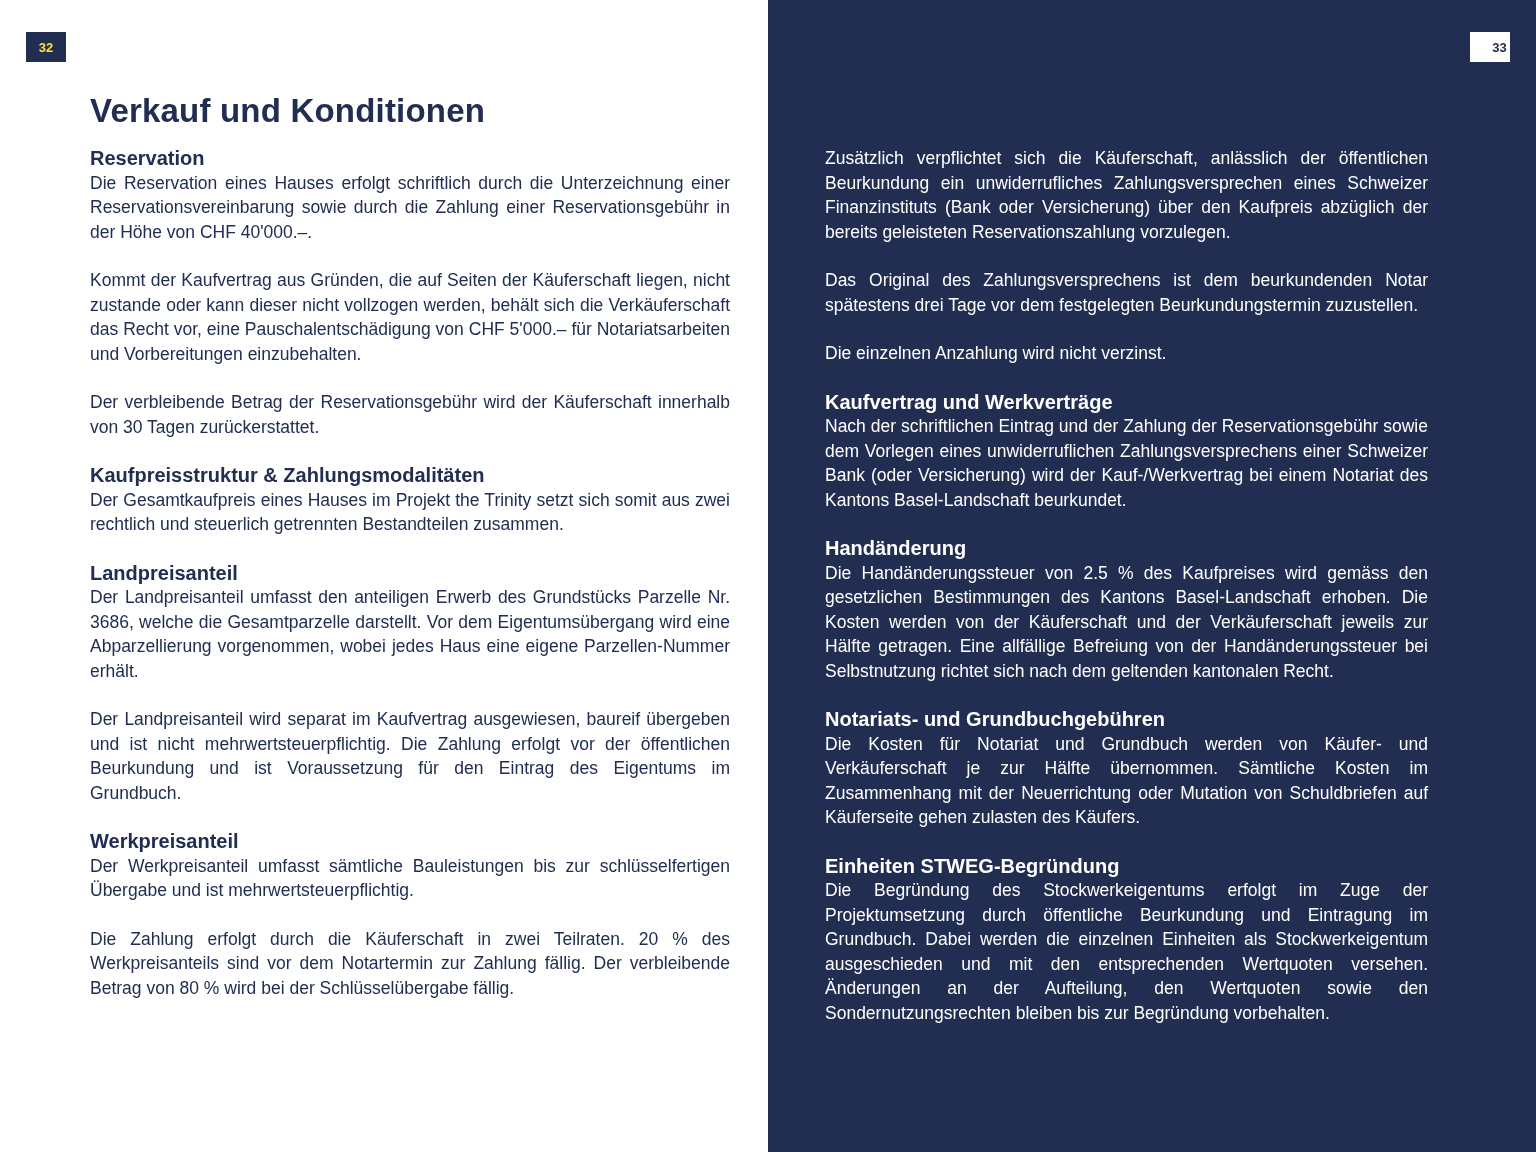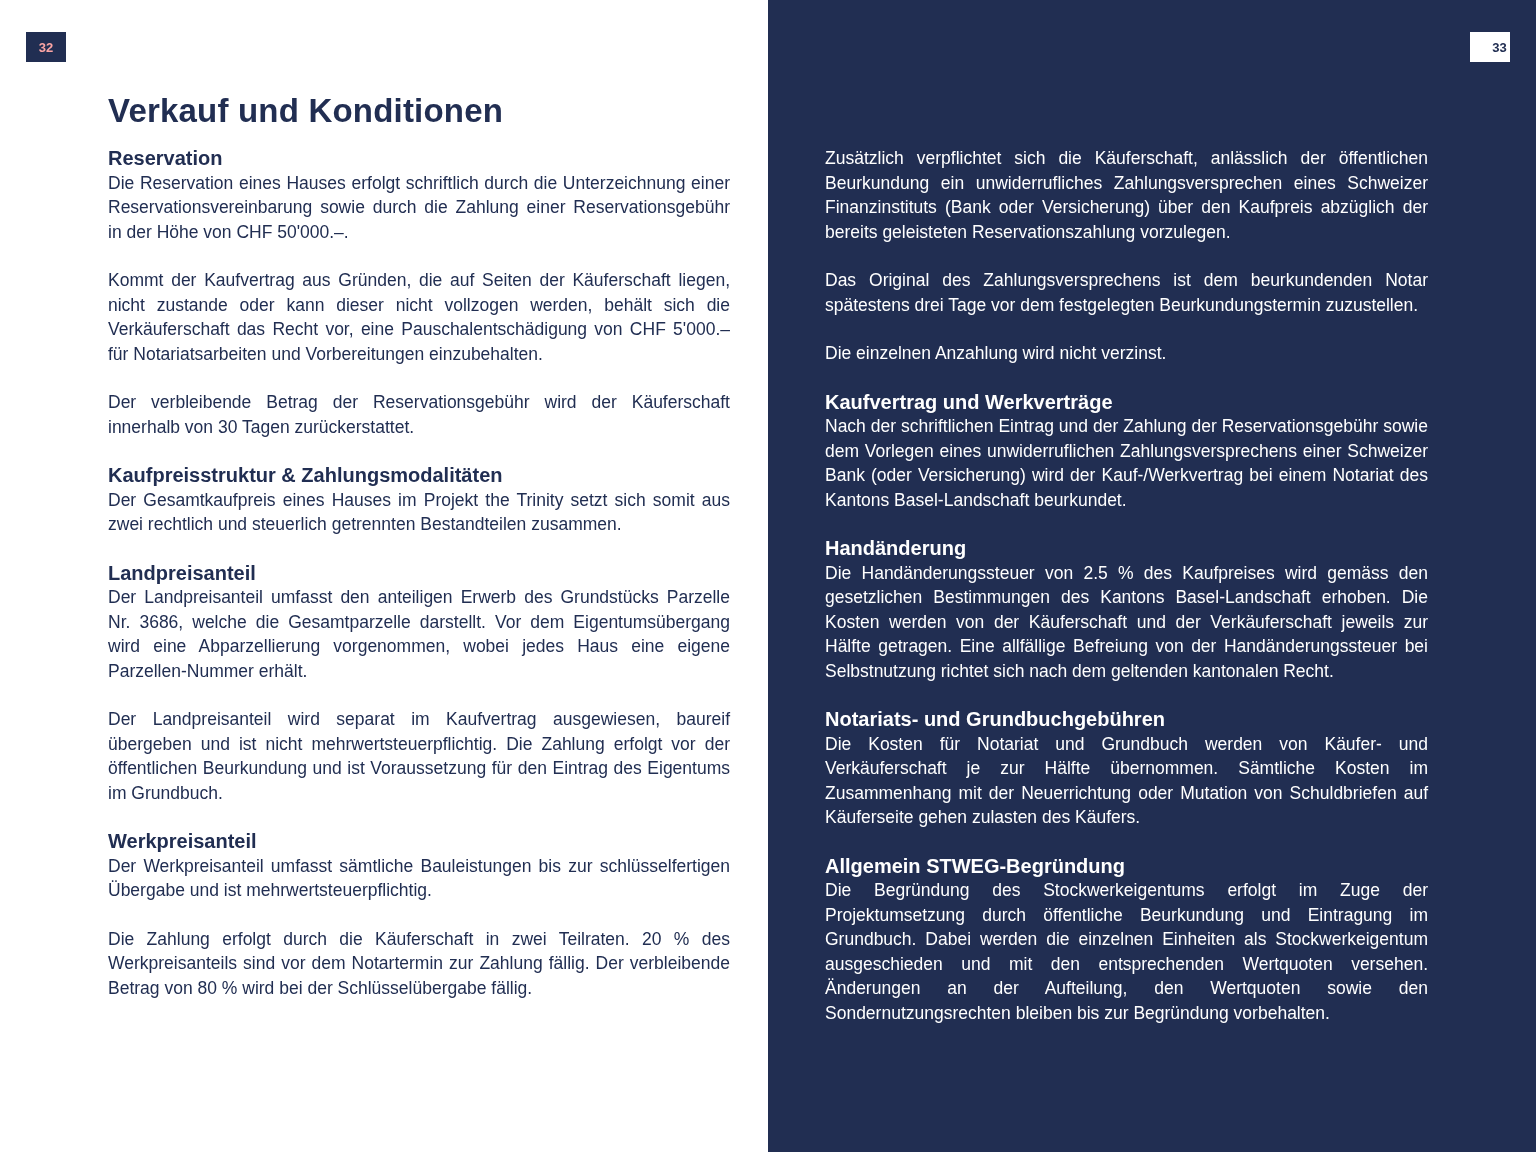--- a/index.html
+++ b/index.html
@@ -23,28 +23,28 @@
     position: absolute;
     top: 32px;
     width: 40px;
     height: 30px;
     display: flex;
     align-items: center;
     justify-content: center;
     font-size: 13px;
     font-weight: bold;
   }
-  .page-num-left  { left: 26px;  background: #212e52; color: #fca5a5; }
+  .page-num-left  { left: 26px;  background: #212e52; color: #fde047; }
   .page-num-right { right: 26px; background: #ffffff; color: #212e52; padding-left: 19px; }
 
   .content {
     position: absolute;
     top: 0; left: 0; right: 0; bottom: 0;
   }
-  .content-left  { padding: 92px 38px 32px 90px; margin-left: 18px; }
+  .content-left  { padding: 92px 38px 32px 90px; }
   .content-right { padding: 146px 108px 40px 57px; }
 
   .title {
     font-size: 33px;
     font-weight: bold;
     letter-spacing: 0.2px;
     margin-bottom: 16px;
     color: #212e52;
   }
 
@@ -64,21 +64,21 @@
 </style>
 </head>
 <body>
 
 <div class="page page-left">
   <div class="page-num page-num-left">32</div>
   <div class="content content-left">
     <h1 class="title">Verkauf und Konditionen</h1>
 
     <h2 class="heading">Reservation</h2>
-    <p class="body-text">Die Reservation eines Hauses erfolgt schriftlich durch die Unterzeichnung einer Reservationsvereinbarung sowie durch die Zahlung einer Reservationsgebühr in der Höhe von CHF 50'000.–.</p>
+    <p class="body-text">Die Reservation eines Hauses erfolgt schriftlich durch die Unterzeichnung einer Reservationsvereinbarung sowie durch die Zahlung einer Reservationsgebühr in der Höhe von CHF 40'000.–.</p>
     <p class="body-text">Kommt der Kaufvertrag aus Gründen, die auf Seiten der Käuferschaft liegen, nicht zustande oder kann dieser nicht vollzogen werden, behält sich die Verkäuferschaft das Recht vor, eine Pauschalentschädigung von CHF 5'000.– für Notariatsarbeiten und Vorbereitungen einzubehalten.</p>
     <p class="body-text">Der verbleibende Betrag der Reservationsgebühr wird der Käuferschaft innerhalb von 30 Tagen zurückerstattet.</p>
 
     <h2 class="heading">Kaufpreisstruktur &amp; Zahlungsmodalitäten</h2>
     <p class="body-text">Der Gesamtkaufpreis eines Hauses im Projekt the Trinity setzt sich somit aus zwei rechtlich und steuerlich getrennten Bestandteilen zusammen.</p>
 
     <h2 class="heading">Landpreisanteil</h2>
     <p class="body-text">Der Landpreisanteil umfasst den anteiligen Erwerb des Grundstücks Parzelle Nr. 3686, welche die Gesamtparzelle darstellt. Vor dem Eigentumsübergang wird eine Abparzellierung vorgenommen, wobei jedes Haus eine eigene Parzellen-Nummer erhält.</p>
     <p class="body-text">Der Landpreisanteil wird separat im Kaufvertrag ausgewiesen, baureif übergeben und ist nicht mehrwertsteuerpflichtig. Die Zahlung erfolgt vor der öffentlichen Beurkundung und ist Voraussetzung für den Eintrag des Eigentums im Grundbuch.</p>
 
@@ -97,16 +97,16 @@
 
     <h2 class="heading">Kaufvertrag und Werkverträge</h2>
     <p class="body-text">Nach der schriftlichen Eintrag und der Zahlung der Reservationsgebühr sowie dem Vorlegen eines unwiderruflichen Zahlungsversprechens einer Schweizer Bank (oder Versicherung) wird der Kauf-/Werkvertrag bei einem Notariat des Kantons Basel-Landschaft beurkundet.</p>
 
     <h2 class="heading">Handänderung</h2>
     <p class="body-text">Die Handänderungssteuer von 2.5 % des Kaufpreises wird gemäss den gesetzlichen Bestimmungen des Kantons Basel-Landschaft erhoben. Die Kosten werden von der Käuferschaft und der Verkäuferschaft jeweils zur Hälfte getragen. Eine allfällige Befreiung von der Handänderungssteuer bei Selbstnutzung richtet sich nach dem geltenden kantonalen Recht.</p>
 
     <h2 class="heading">Notariats- und Grundbuchgebühren</h2>
     <p class="body-text">Die Kosten für Notariat und Grundbuch werden von Käufer- und Verkäuferschaft je zur Hälfte übernommen. Sämtliche Kosten im Zusammenhang mit der Neuerrichtung oder Mutation von Schuldbriefen auf Käuferseite gehen zulasten des Käufers.</p>
 
-    <h2 class="heading">Allgemein STWEG-Begründung</h2>
+    <h2 class="heading">Einheiten STWEG-Begründung</h2>
     <p class="body-text">Die Begründung des Stockwerkeigentums erfolgt im Zuge der Projektumsetzung durch öffentliche Beurkundung und Eintragung im Grundbuch. Dabei werden die einzelnen Einheiten als Stockwerkeigentum ausgeschieden und mit den entsprechenden Wertquoten versehen. Änderungen an der Aufteilung, den Wertquoten sowie den Sondernutzungsrechten bleiben bis zur Begründung vorbehalten.</p>
   </div>
 </div>
 
 </body></html>

